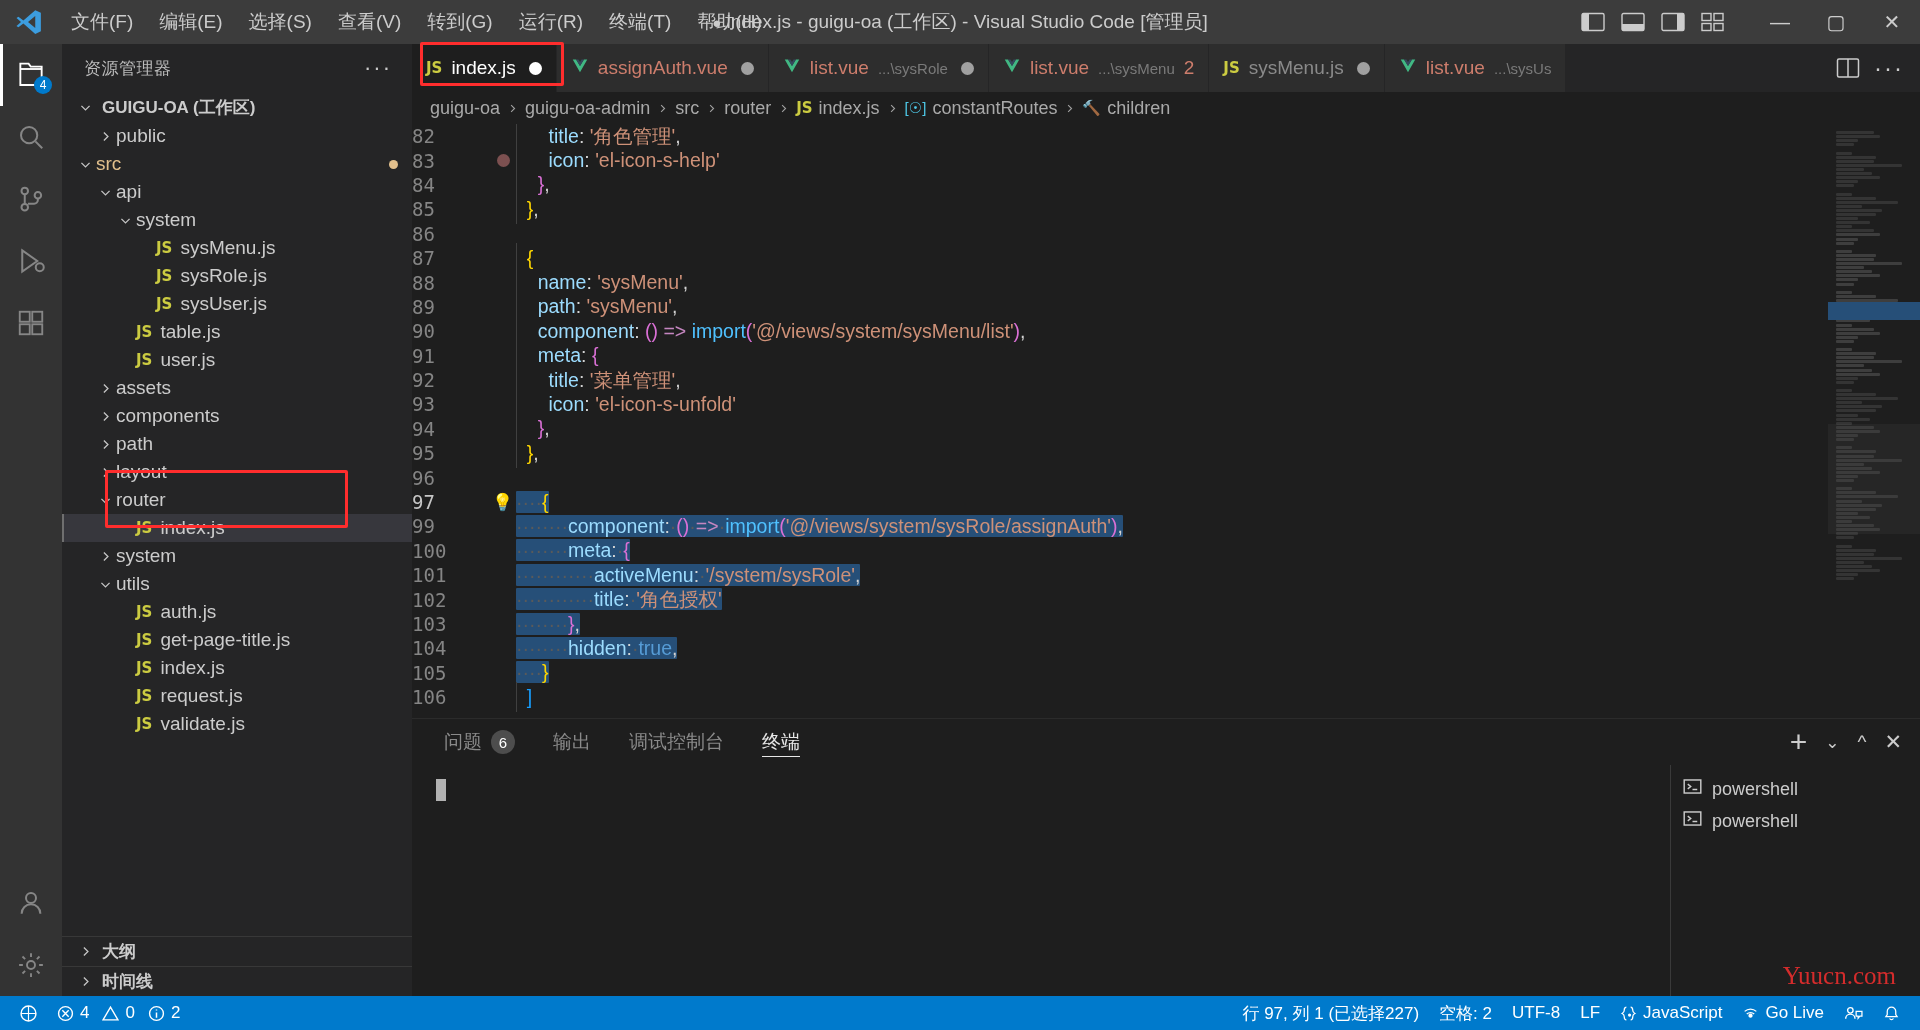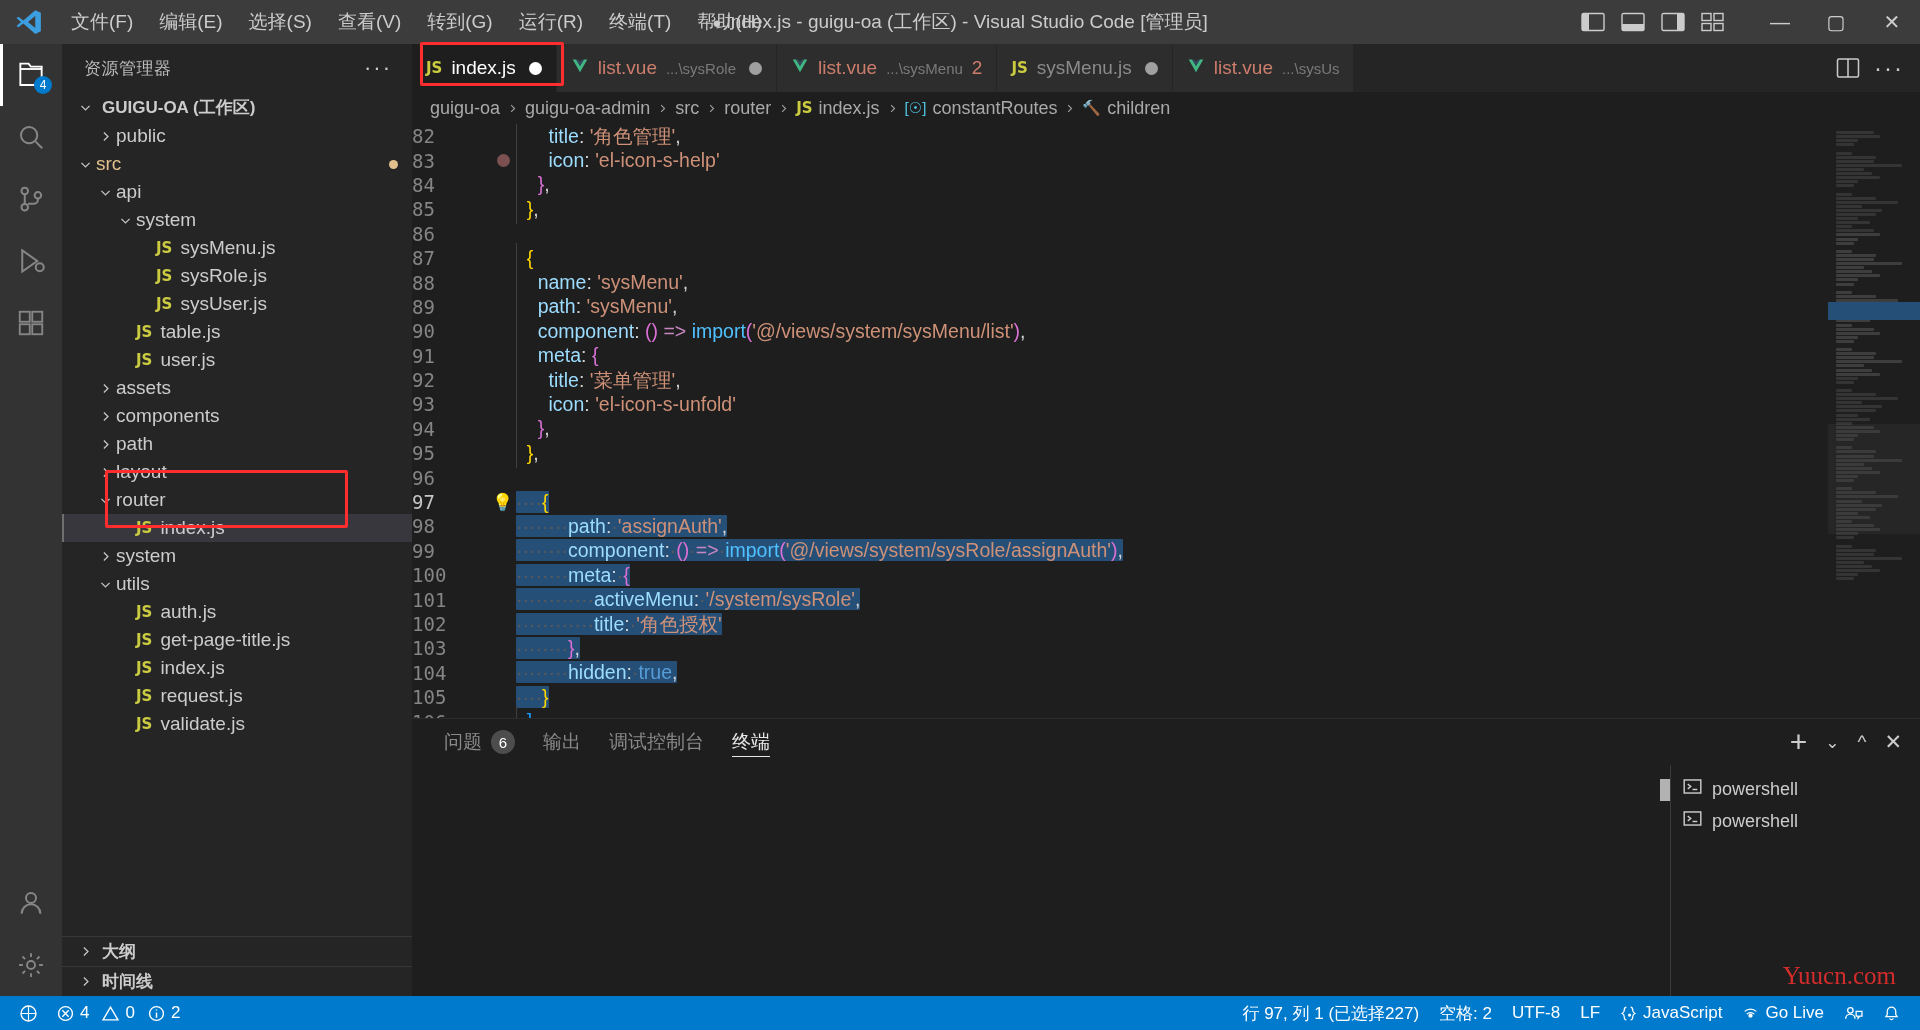--- a/index.html
+++ b/index.html
@@ -142,28 +142,28 @@
   
   .minimap { width: 92px; flex: 0 0 92px; background: #1e1e1e; position: relative; overflow: hidden; padding-top: 6px; }
   .mm-line { height: 3px; margin: 1.1px 0 0 8px; background: #4a4a4a; border-radius: 1px; }
   .mm-hl { position: absolute; left:0; right:0; height: 14px; background: #264f78; }
   .mm-slider { position:absolute; left:0; right:0; top:300px; height: 110px; background: rgba(255,255,255,0.04); }
   .editor-scrollbar { position: absolute; right: 0; top: 0; width: 14px; bottom: 0; }
   .editor-scrollbar-thumb { position:absolute; right:2px; top: 195px; width: 10px; height: 90px; background: #424242; border-radius: 2px; }
 
   
   .panel { height: 278px; flex: 0 0 278px; background: #1e1e1e; border-top: 1px solid #2b2b2b; display: flex; flex-direction: column; }
-  .panel-tabs { height: 46px; display: flex; align-items: center; padding-left: 18px; gap: 0; position: relative; }
+  .panel-tabs { height: 46px; display: flex; align-items: center; padding-left: 18px; gap: 10px; position: relative; }
   .ptab { padding: 0 14px; height: 46px; display: flex; align-items: center; gap: 9px; color: #8a8a8a; font-size: 19px; cursor: pointer; position: relative; }
   .ptab.active { color: #e7e7e7; }
   .ptab.active::after { content:''; position:absolute; left:14px; right:14px; bottom:8px; height:1px; background:#e7e7e7; }
   .pbadge { background: #4d4d4d; color: #fff; font-size: 15px; min-width: 24px; height: 24px; border-radius: 12px; display:flex; align-items:center; justify-content:center; padding: 0 6px; }
   .panel-actions { margin-left: auto; display: flex; align-items: center; gap: 18px; padding-right: 18px; color: #cccccc; }
   .pa-btn { cursor: pointer; display: flex; align-items: center; font-size: 22px; }
-  .panel-body { flex: 1; display: flex; min-height: 0; text-align: right; }
+  .panel-body { flex: 1; display: flex; min-height: 0; }
   .term-view { flex: 1; padding: 14px 0 0 24px; position: relative; }
   .term-cursor { width: 10px; height: 22px; background: #cccccc; display: inline-block; opacity: .85; }
   .term-list { width: 250px; flex: 0 0 250px; border-left: 1px solid #3a3a3a; padding-top: 8px; }
   .term-item { height: 32px; display: flex; align-items: center; gap: 10px; padding-left: 12px; color: #cccccc; font-size: 18px; cursor: pointer; }
   .term-item svg { width: 19px; height: 19px; }
 
   
   .statusbar {
     height: 34px; flex: 0 0 34px; background: #007acc; display: flex; align-items: center;
     color: #ffffff; font-size: 17px; padding: 0 10px;
@@ -495,20 +495,28 @@
         </div>
       </div>
     </div>
 
     <div class="editor-area">
 
       <div class="tabbar" id="tabbar">
         <div class="tab active">
             <span class="ticon js">JS</span>
             <span class="tname">index.js</span>
+            <span class="tdot"></span>
+          </div>
+          <div class="tab vuecolor">
+            <span><svg class="vue-ico" viewBox="0 0 24 22">
+                <path d="M2 2h4.6L12 11 17.4 2H22L12 19.5Z" fill="#41b883"></path>
+                <path d="M6.6 2h3.2L12 5.6 14.2 2h3.2L12 11Z" fill="#35495e"></path>
+              </svg></span>
+            <span class="tname">assignAuth.vue</span>
             <span class="tdot"></span>
           </div>
           <div class="tab vuecolor">
             <span><svg class="vue-ico" viewBox="0 0 24 22">
                 <path d="M2 2h4.6L12 11 17.4 2H22L12 19.5Z" fill="#41b883"></path>
                 <path d="M6.6 2h3.2L12 5.6 14.2 2h3.2L12 11Z" fill="#35495e"></path>
               </svg></span>
             <span class="tname">list.vue</span>
             <span class="tsub">...\sysRole</span>
             <span class="tdot"></span>
@@ -602,21 +610,20 @@
             <div class="code-line"><span class="gutter-num">88</span><span class="gutter-deco"></span><span class="code-text"><span class="ind">    </span><span class="k-key">name</span><span class="k-op">: </span><span class="k-str">'sysMenu'</span><span class="k-op">,</span></span></div>
             <div class="code-line"><span class="gutter-num">89</span><span class="gutter-deco"></span><span class="code-text"><span class="ind">    </span><span class="k-key">path</span><span class="k-op">: </span><span class="k-str">'sysMenu'</span><span class="k-op">,</span></span></div>
             <div class="code-line"><span class="gutter-num">90</span><span class="gutter-deco"></span><span class="code-text"><span class="ind">    </span><span class="k-key">component</span><span class="k-op">: </span><span class="k-paren-p">()</span> <span class="k-kw">=&gt;</span> <span class="k-imp">import</span><span class="k-paren-p">(</span><span class="k-str">'@/views/system/sysMenu/list'</span><span class="k-paren-p">)</span><span class="k-op">,</span></span></div>
             <div class="code-line"><span class="gutter-num">91</span><span class="gutter-deco"></span><span class="code-text"><span class="ind">    </span><span class="k-key">meta</span><span class="k-op">: </span><span class="k-paren-p">{</span></span></div>
             <div class="code-line"><span class="gutter-num">92</span><span class="gutter-deco"></span><span class="code-text"><span class="ind">      </span><span class="k-key">title</span><span class="k-op">: </span><span class="k-str">'菜单管理'</span><span class="k-op">,</span></span></div>
             <div class="code-line"><span class="gutter-num">93</span><span class="gutter-deco"></span><span class="code-text"><span class="ind">      </span><span class="k-key">icon</span><span class="k-op">: </span><span class="k-str">'el-icon-s-unfold'</span></span></div>
             <div class="code-line"><span class="gutter-num">94</span><span class="gutter-deco"></span><span class="code-text"><span class="ind">    </span><span class="k-paren-p">}</span><span class="k-op">,</span></span></div>
             <div class="code-line"><span class="gutter-num">95</span><span class="gutter-deco"></span><span class="code-text"><span class="ind">  </span><span class="k-paren-y">}</span><span class="k-op">,</span></span></div>
             <div class="code-line"><span class="gutter-num">96</span><span class="gutter-deco"></span><span class="code-text"></span></div>
             <div class="code-line cur"><span class="gutter-num">97</span><span class="gutter-deco"><span class="bulb">💡</span></span><span class="code-text"><span class="sel"><span class="dotsp">····</span><span class="k-paren-y">{</span></span></span></div>
-            <div class="code-line"><span class="gutter-num">98</span><span class="gutter-deco"></span><span class="code-text"><span class="sel"><span class="dotsp">········</span><span class="k-key">path</span><span class="k-op">:</span><span class="dotsp">·</span><span class="k-str">'assignAuth'</span><span class="k-op">,</span></span></span></div>
             <div class="code-line"><span class="gutter-num">99</span><span class="gutter-deco"></span><span class="code-text"><span class="sel"><span class="dotsp">········</span><span class="k-key">component</span><span class="k-op">:</span><span class="dotsp">·</span><span class="k-paren-p">()</span><span class="dotsp">·</span><span class="k-kw">=&gt;</span><span class="dotsp">·</span><span class="k-imp">import</span><span class="k-paren-p">(</span><span class="k-str">'@/views/system/sysRole/assignAuth'</span><span class="k-paren-p">)</span><span class="k-op">,</span></span></span></div>
             <div class="code-line"><span class="gutter-num">100</span><span class="gutter-deco"></span><span class="code-text"><span class="sel"><span class="dotsp">········</span><span class="k-key">meta</span><span class="k-op">:</span><span class="dotsp">·</span><span class="k-paren-p">{</span></span></span></div>
             <div class="code-line"><span class="gutter-num">101</span><span class="gutter-deco"></span><span class="code-text"><span class="sel"><span class="dotsp">············</span><span class="k-key">activeMenu</span><span class="k-op">:</span><span class="dotsp">·</span><span class="k-str">'/system/sysRole'</span><span class="k-op">,</span></span></span></div>
             <div class="code-line"><span class="gutter-num">102</span><span class="gutter-deco"></span><span class="code-text"><span class="sel"><span class="dotsp">············</span><span class="k-key">title</span><span class="k-op">:</span><span class="dotsp">·</span><span class="k-str">'角色授权'</span></span></span></div>
             <div class="code-line"><span class="gutter-num">103</span><span class="gutter-deco"></span><span class="code-text"><span class="sel"><span class="dotsp">········</span><span class="k-paren-p">}</span><span class="k-op">,</span></span></span></div>
             <div class="code-line"><span class="gutter-num">104</span><span class="gutter-deco"></span><span class="code-text"><span class="sel"><span class="dotsp">········</span><span class="k-key">hidden</span><span class="k-op">:</span><span class="dotsp">·</span><span class="k-bool">true</span><span class="k-op">,</span></span></span></div>
             <div class="code-line"><span class="gutter-num">105</span><span class="gutter-deco"></span><span class="code-text"><span class="sel"><span class="dotsp">····</span><span class="k-paren-y">}</span></span></span></div>
             <div class="code-line"><span class="gutter-num">106</span><span class="gutter-deco"></span><span class="code-text"><span class="ind">  </span><span class="k-paren-b">]</span></span></div>
           </div>
         <div class="editor-scrollbar">

